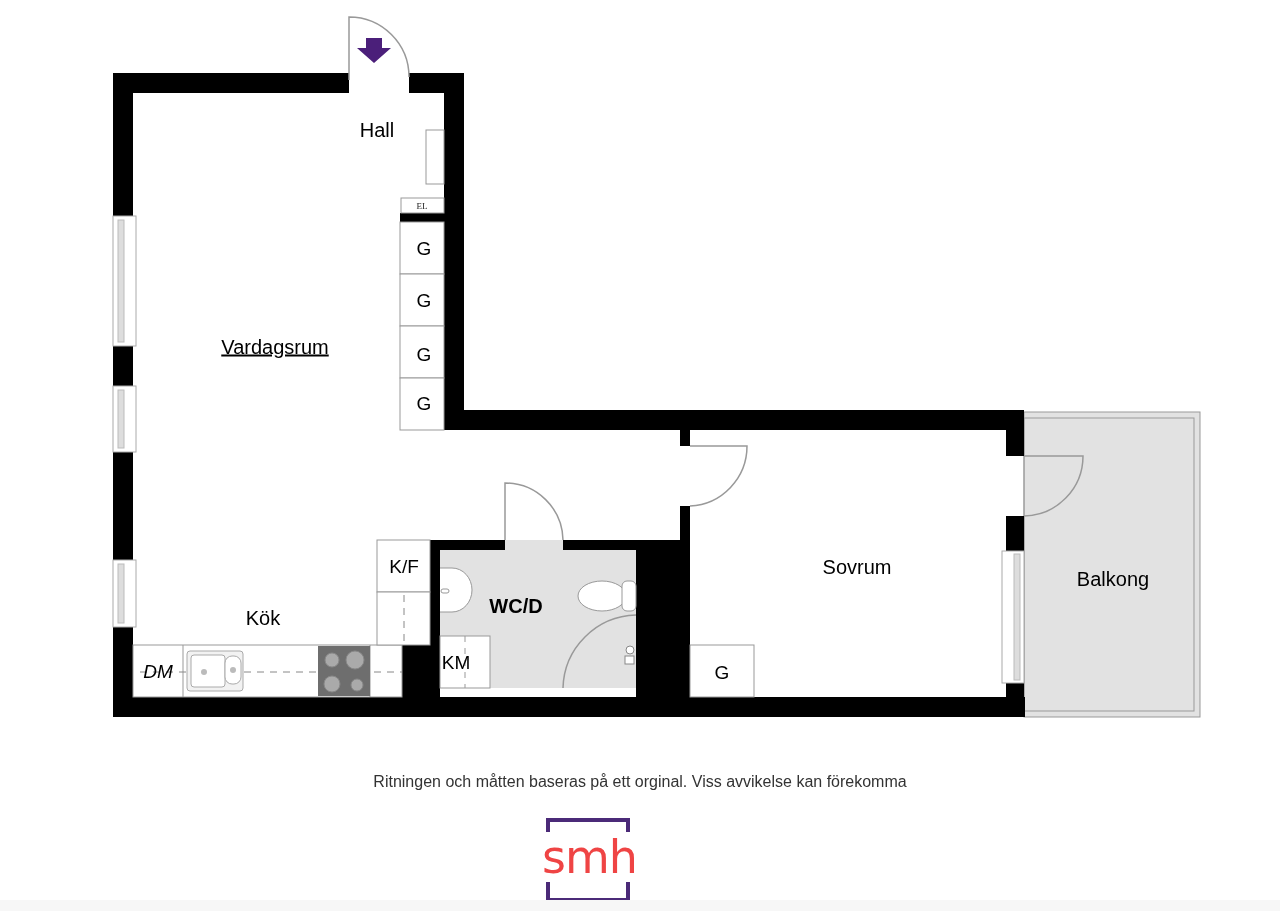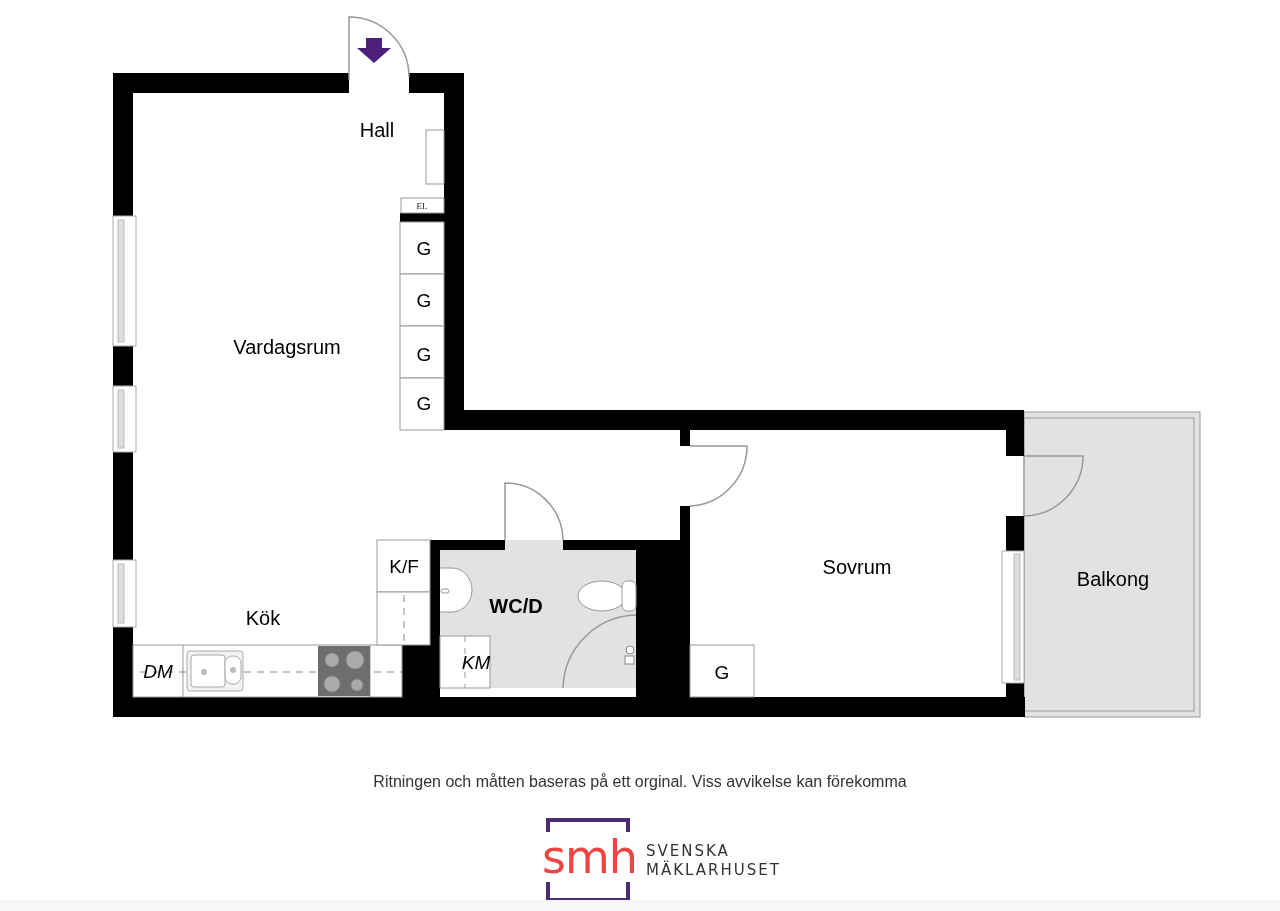--- a/index.html
+++ b/index.html
@@ -159,40 +159,36 @@
   <line x1="465" y1="636" x2="465" y2="688" stroke="#999" stroke-dasharray="6 6"></line>
   <g stroke="#888" fill="#fff">
     <circle cx="630" cy="650" r="4"></circle>
     <rect x="625" y="656" width="9" height="8"></rect>
   </g>
 
   <rect x="690" y="645" width="64" height="52" fill="#fff" stroke="#999"></rect>
 </svg>
 
 <div class="label" style="left:377px; top:130px;">Hall</div>
-<div class="label" style="left:287px; top:347px;">Vardagsrum</div>
+<div class="label" style="left:275px; top:347px;text-decoration:underline;">Vardagsrum</div>
 <div class="label" style="left:263px; top:579px;margin-top:39px;">Kök</div>
 <div class="label" style="left:516px; top:606px;font-weight:bold;">WC/D</div>
 <div class="label" style="left:857px; top:567px;">Sovrum</div>
 <div class="label" style="left:1113px; top:579px;">Balkong</div>
 
 <div class="label el" style="left:422px; top:206px;">EL</div>
 <div class="label small" style="left:424px; top:249px;">G</div>
 <div class="label small" style="left:424px; top:301px;">G</div>
 <div class="label small" style="left:424px; top:355px;">G</div>
 <div class="label small" style="left:424px; top:404px;">G</div>
 <div class="label small" style="left:404px; top:567px;">K/F</div>
 <div class="label small" style="left:158px; top:672px;font-style:italic;">DM</div>
-<div class="label small" style="left:476px; top:663px;font-style:italic;">KM</div>
+<div class="label small" style="left:456px; top:663px;">KM</div>
 <div class="label small" style="left:722px; top:673px;">G</div>
 
 <div class="disclaimer">Ritningen och måtten baseras på ett orginal. Viss avvikelse kan förekomma</div>
 
 <div class="logo">
   <div class="logo-box"></div>
   <div class="logo-smh">smh</div>
-  <div class="logo-text">
-    <div>SVENSKA</div>
-    <div>MÄKLARHUSET</div>
-  </div>
 </div>
 
 <div class="bottom-band"></div>
 
 </body></html>

